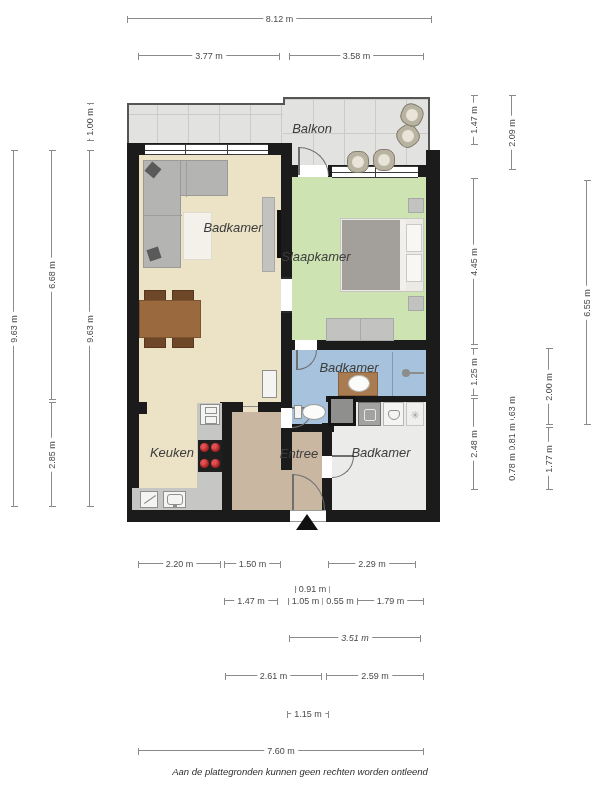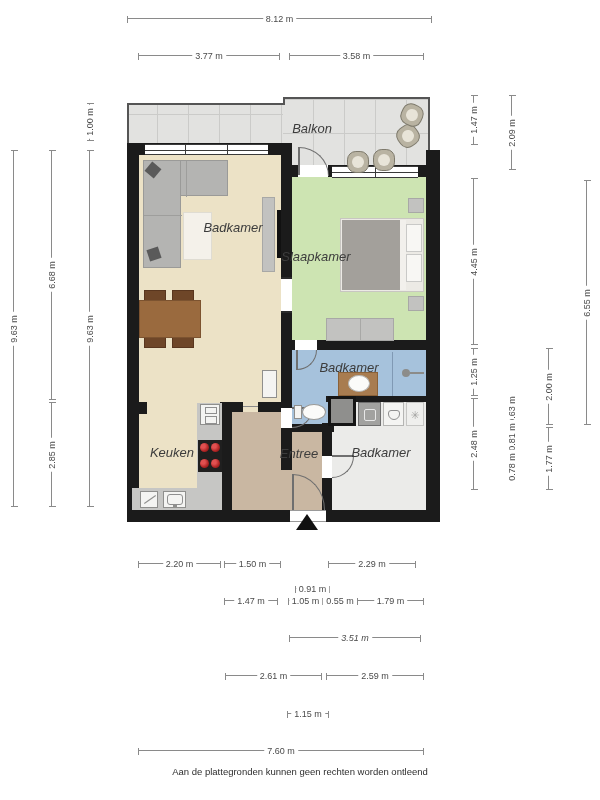--- a/index.html
+++ b/index.html
@@ -408,14 +408,14 @@
         <i class="tick b"></i>
         <span class="dim-lbl">1.15 m</span>
       </div>
       <div class="dim h" style="left: 138px; top: 750px; width: 286px;">
         <i class="tick a"></i>
         <i class="tick b"></i>
         <span class="dim-lbl">7.60 m</span>
       </div>
     </div>
 
-  <div class="footer" style="top:766px;">Aan de plattegronden kunnen geen rechten worden ontleend</div>
+  <div class="footer" style="top:766px;font-style:italic;">Aan de plattegronden kunnen geen rechten worden ontleend</div>
 </div>
 
 </body></html>

